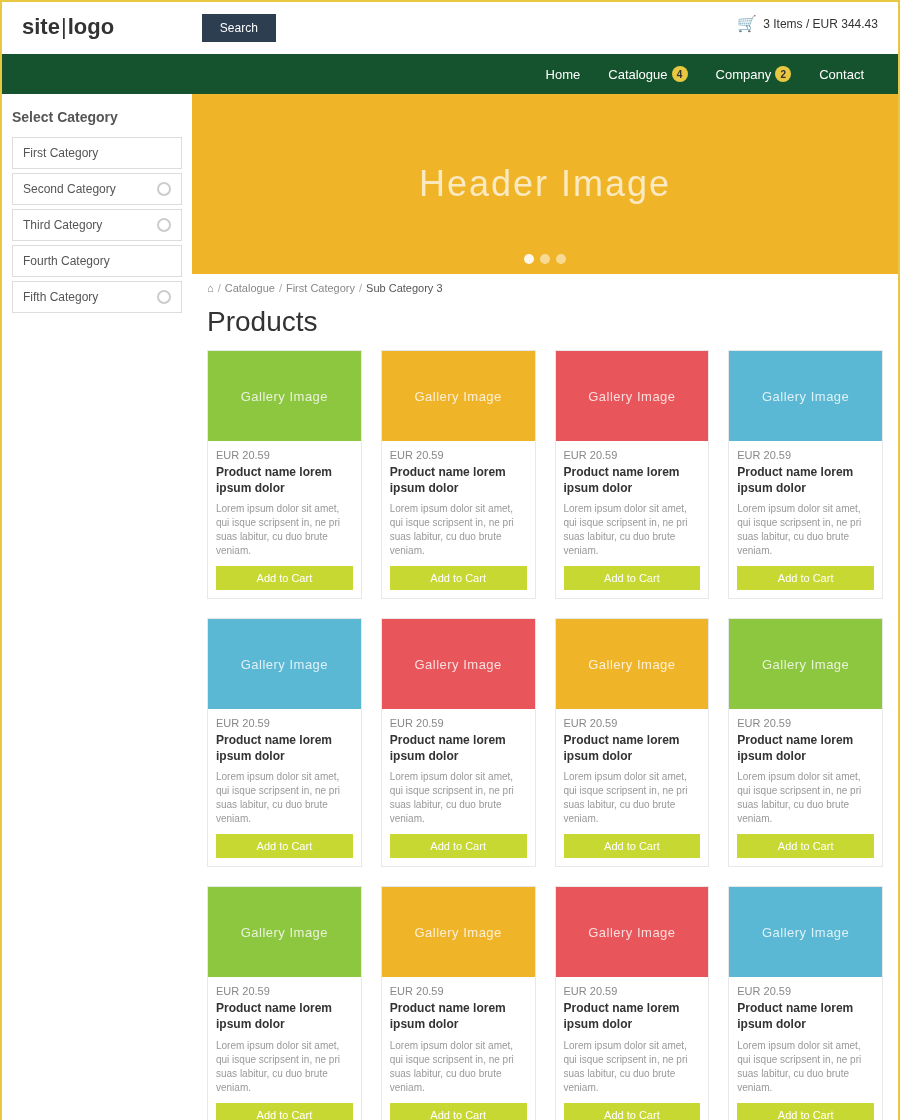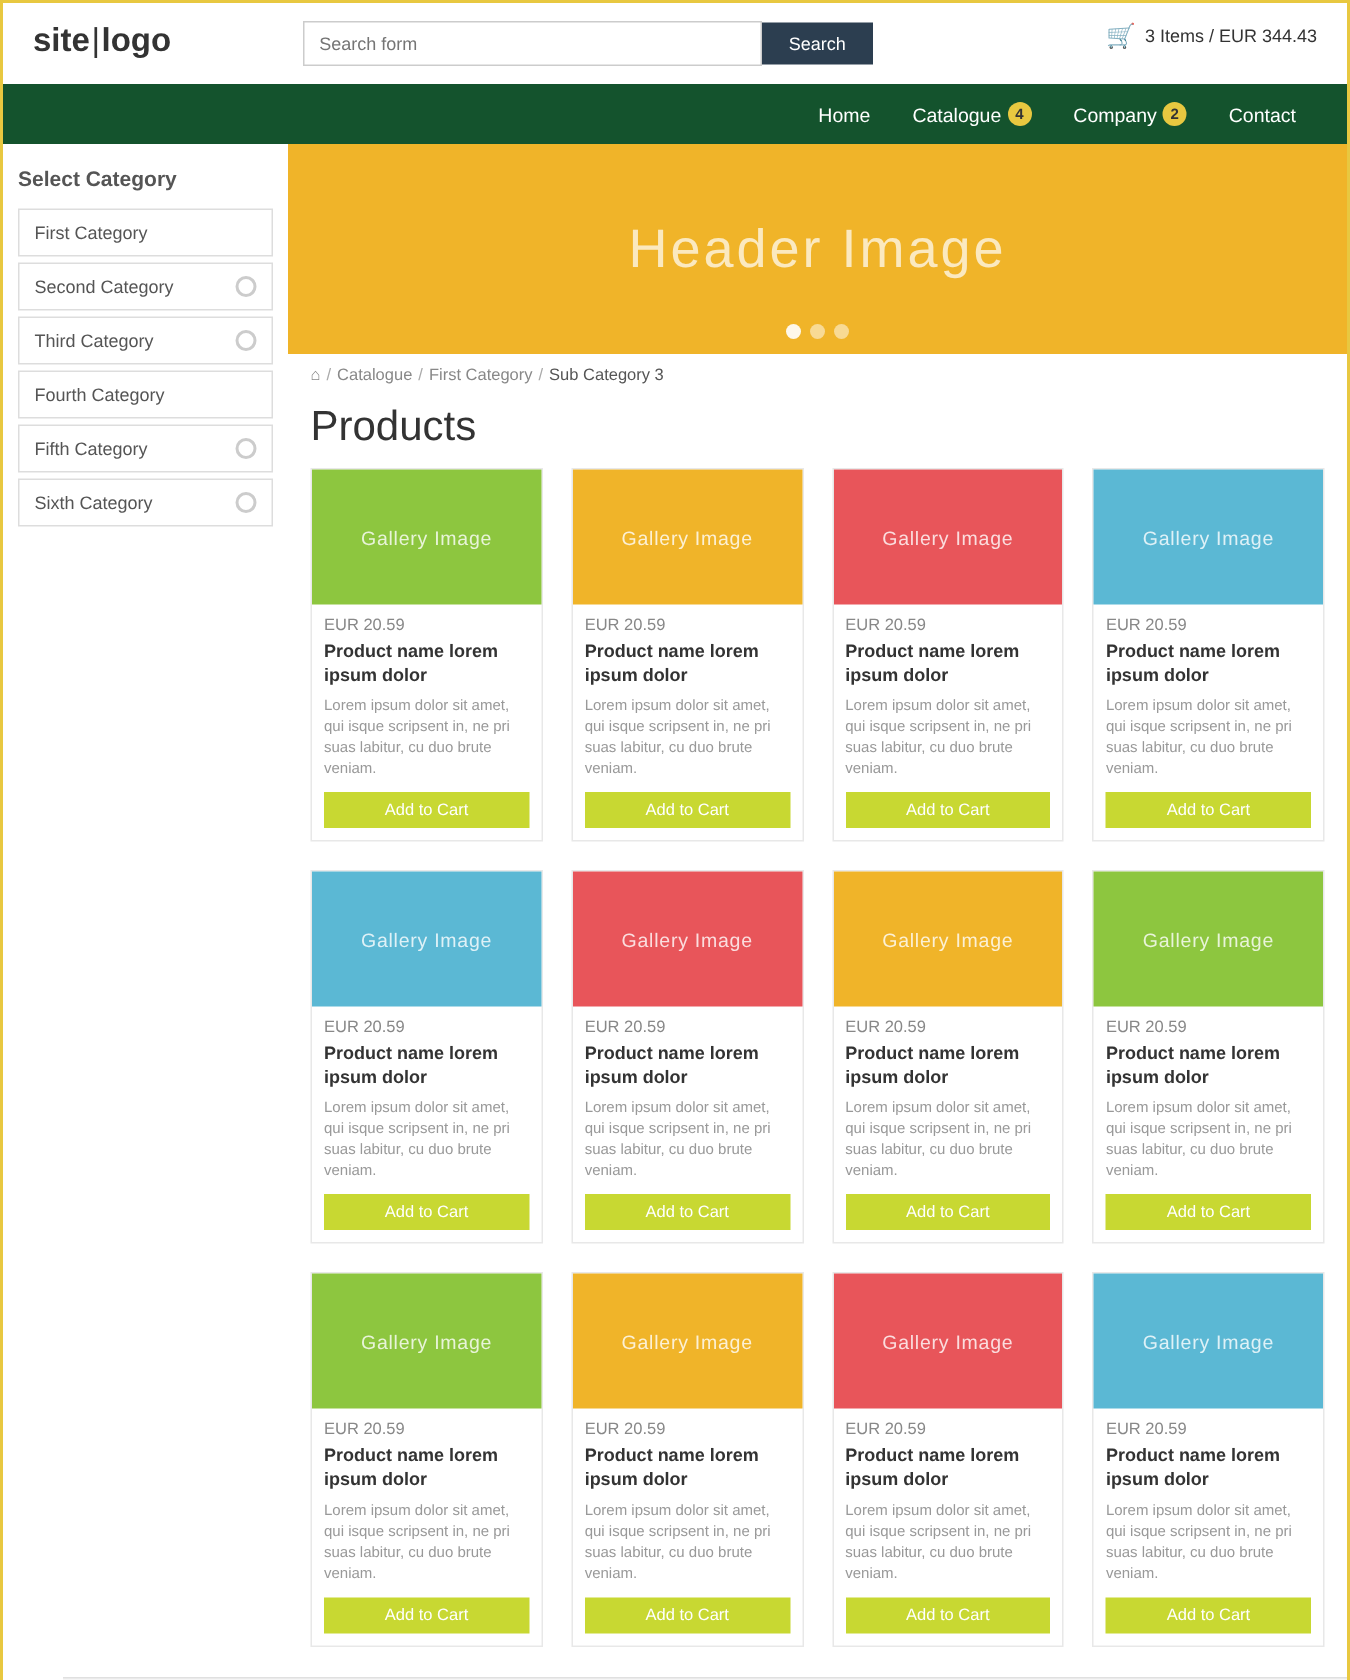--- a/index.html
+++ b/index.html
@@ -28,21 +28,21 @@
     .sidebar { width: 190px; min-width: 190px; padding: 15px 10px; }
     .sidebar-title { font-size: 14px; font-weight: bold; color: #555; margin-bottom: 12px; }
     .sidebar-item { display: flex; align-items: center; justify-content: space-between; padding: 8px 10px; border: 1px solid #ddd; margin-bottom: 4px; cursor: pointer; background: #fff; font-size: 12px; color: #555; }
     .sidebar-item:first-of-type { background: #f5f5f5; }
     .sidebar-item .radio-dot { width: 14px; height: 14px; border-radius: 50%; border: 2px solid #ccc; background: #fff; display: inline-block; flex-shrink: 0; }
 
     
     .content-area { flex: 1; padding: 0 0 20px 0; }
 
     
-    .hero-banner { background: #f0b429; height: 140px; display: flex; align-items: center; justify-content: center; position: relative; margin-bottom: 0; }
+    .hero-banner { background: #f0b429; height: 180px; display: flex; align-items: center; justify-content: center; position: relative; margin-bottom: 0; }
     .hero-text { font-size: 36px; color: rgba(255,255,255,0.7); font-weight: 300; letter-spacing: 2px; }
     .hero-dots { position: absolute; bottom: 10px; left: 50%; transform: translateX(-50%); display: flex; gap: 6px; }
     .hero-dot { width: 10px; height: 10px; border-radius: 50%; background: rgba(255,255,255,0.5); }
     .hero-dot.active { background: rgba(255,255,255,0.9); }
 
     
     .breadcrumb { padding: 8px 15px; font-size: 11px; color: #888; display: flex; align-items: center; gap: 4px; }
     .breadcrumb a { color: #888; text-decoration: none; }
     .breadcrumb .sep { color: #aaa; }
     .breadcrumb .current { color: #555; }
@@ -81,21 +81,20 @@
 </head>
 <body>
 
 <div class="page-wrapper">
 
   <div class="site-header">
     <div class="site-logo-text">
       <span class="logo-site">site</span><span class="logo-separator">|</span><span class="logo-logo">logo</span>
     </div>
     <div class="search-area">
-      <input class="search-input" type="text" placeholder="Search form" style="">
       <button class="search-btn">Search</button>
     </div>
     <div class="cart-info">
       <span class="cart-icon">🛒</span>
       <span>3 Items / EUR 344.43</span>
     </div>
   </div>
 
   <nav class="nav-bar">
     <a href="#">Home</a>
@@ -117,24 +116,20 @@
       </div>
       <div class="sidebar-item">
         <span>Third Category</span>
         <span class="radio-dot"></span>
       </div>
       <div class="sidebar-item">
         <span>Fourth Category</span>
       </div>
       <div class="sidebar-item">
         <span>Fifth Category</span>
-        <span class="radio-dot"></span>
-      </div>
-      <div class="sidebar-item">
-        <span>Sixth Category</span>
         <span class="radio-dot"></span>
       </div>
     </div>
 
     <div class="content-area">
 
       <div class="hero-banner">
         <span class="hero-text">Header Image</span>
         <div class="hero-dots">
           <span class="hero-dot active"></span>

